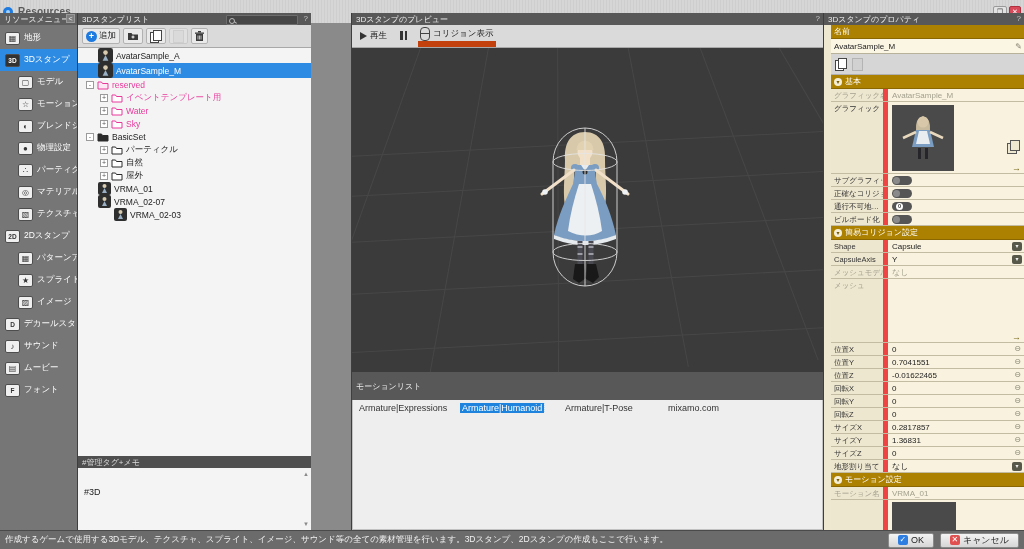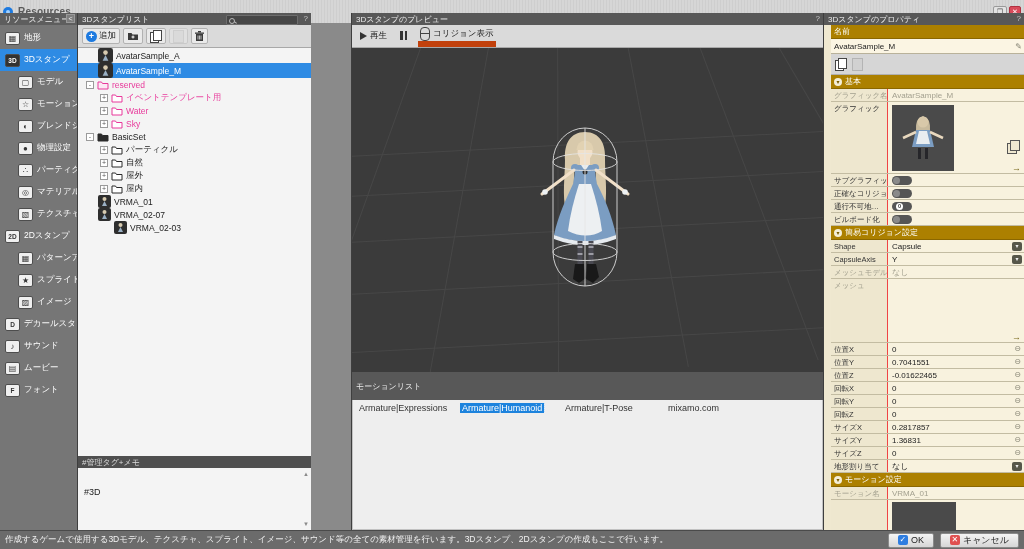--- a/index.html
+++ b/index.html
@@ -79,21 +79,21 @@
   .namefield{height:14px;flex:0 0 14px;background:#fbf5e3;border-bottom:1px solid #b9b29a;font-size:8px;color:#222;
              display:flex;align-items:center;padding:0 3px;position:relative;}
   .pencil{position:absolute;right:2px;color:#8a8878;font-size:8px;}
   .ptool{height:20px;flex:0 0 20px;background:#d6d6d6;border-bottom:1px solid #b0b0b0;display:flex;align-items:center;gap:5px;padding:0 4px;}
   .ic-copy{width:12px;height:12px;position:relative;}
   .ic-copy:before,.ic-copy:after{content:"";position:absolute;width:7px;height:9px;background:#fff;border:1px solid #444;}
   .ic-copy:before{left:0;top:2px;}.ic-copy:after{left:3px;top:0;}
   .ic-paste{width:9px;height:11px;background:#cecece;border:1px solid #9a9a9a;opacity:.55;}
   .prow{display:flex;border-bottom:1px solid #c3bca2;flex:0 0 auto;box-sizing:border-box;}
   .plabel{width:57px;flex:0 0 57px;background:#eee7cf;font-size:7.5px;color:#333;padding:2px 2px 0 3px;
-          border-right:1px solid #ef4444;overflow:hidden;white-space:nowrap;box-sizing:border-box;}
+          border-right:5px solid #ef4444;overflow:hidden;white-space:nowrap;box-sizing:border-box;}
   .plabel.dis{color:#a3a08f;}
   .pval{flex:1;background:#f8f2de;font-size:8px;color:#222;display:flex;align-items:center;padding:0 4px;position:relative;overflow:hidden;}
   .pval.dis{color:#a3a08f;}
   .toggle{width:20px;height:9px;background:#555;border-radius:5px;position:relative;flex:0 0 auto;}
   .knob{position:absolute;left:1px;top:1px;width:7px;height:7px;border-radius:50%;background:#8a8a8a;}
   .knob.zero{left:4px;background:#fff;color:#333;font-size:5.5px;line-height:7px;text-align:center;font-weight:bold;}
   .dd{position:absolute;right:2px;top:50%;margin-top:-4.5px;width:10px;height:9px;background:#57574a;color:#eee;
       font-size:6px;line-height:9px;text-align:center;border-radius:2px;}
   .step{position:absolute;right:3px;color:#8a8878;font-size:8px;line-height:1;}
   .arrow-br{position:absolute;right:3px;bottom:0px;color:#7a6a20;font-size:9px;line-height:1;}
@@ -321,29 +321,20 @@
         </div>
         <div class="trow" style="padding-left: 22px;">
           <span class="expander">+</span>
           <span>
             <svg class="thumb-ic" width="12" height="10" viewBox="0 0 12 10">
               <path d="M1 2h3.5l1 1.5H11V9H1Z" fill="#ffffff" stroke="#2b2b2b" stroke-width="1"></path>
             </svg>
           </span>
           <span>屋外</span>
         </div>
-        <div class="trow" style="padding-left: 22px;">
-          <span class="expander">+</span>
-          <span>
-            <svg class="thumb-ic" width="12" height="10" viewBox="0 0 12 10">
-              <path d="M1 2h3.5l1 1.5H11V9H1Z" fill="#ffffff" stroke="#2b2b2b" stroke-width="1"></path>
-            </svg>
-          </span>
-          <span>屋内</span>
-        </div>
         <div class="trow" style="padding-left: 20px;">
           <span>
             <svg class="thumb-ic" width="13" height="13" viewBox="0 0 13 13">
               <rect width="13" height="13" rx="2" fill="#2e2e2e"></rect>
               <circle cx="6.5" cy="4" r="2" fill="#d8cbb0"></circle>
               <path d="M4 11 L6.5 6 L9 11 Z" fill="#9ab0c4"></path>
             </svg>
           </span>
           <span>VRMA_01</span>
         </div>

